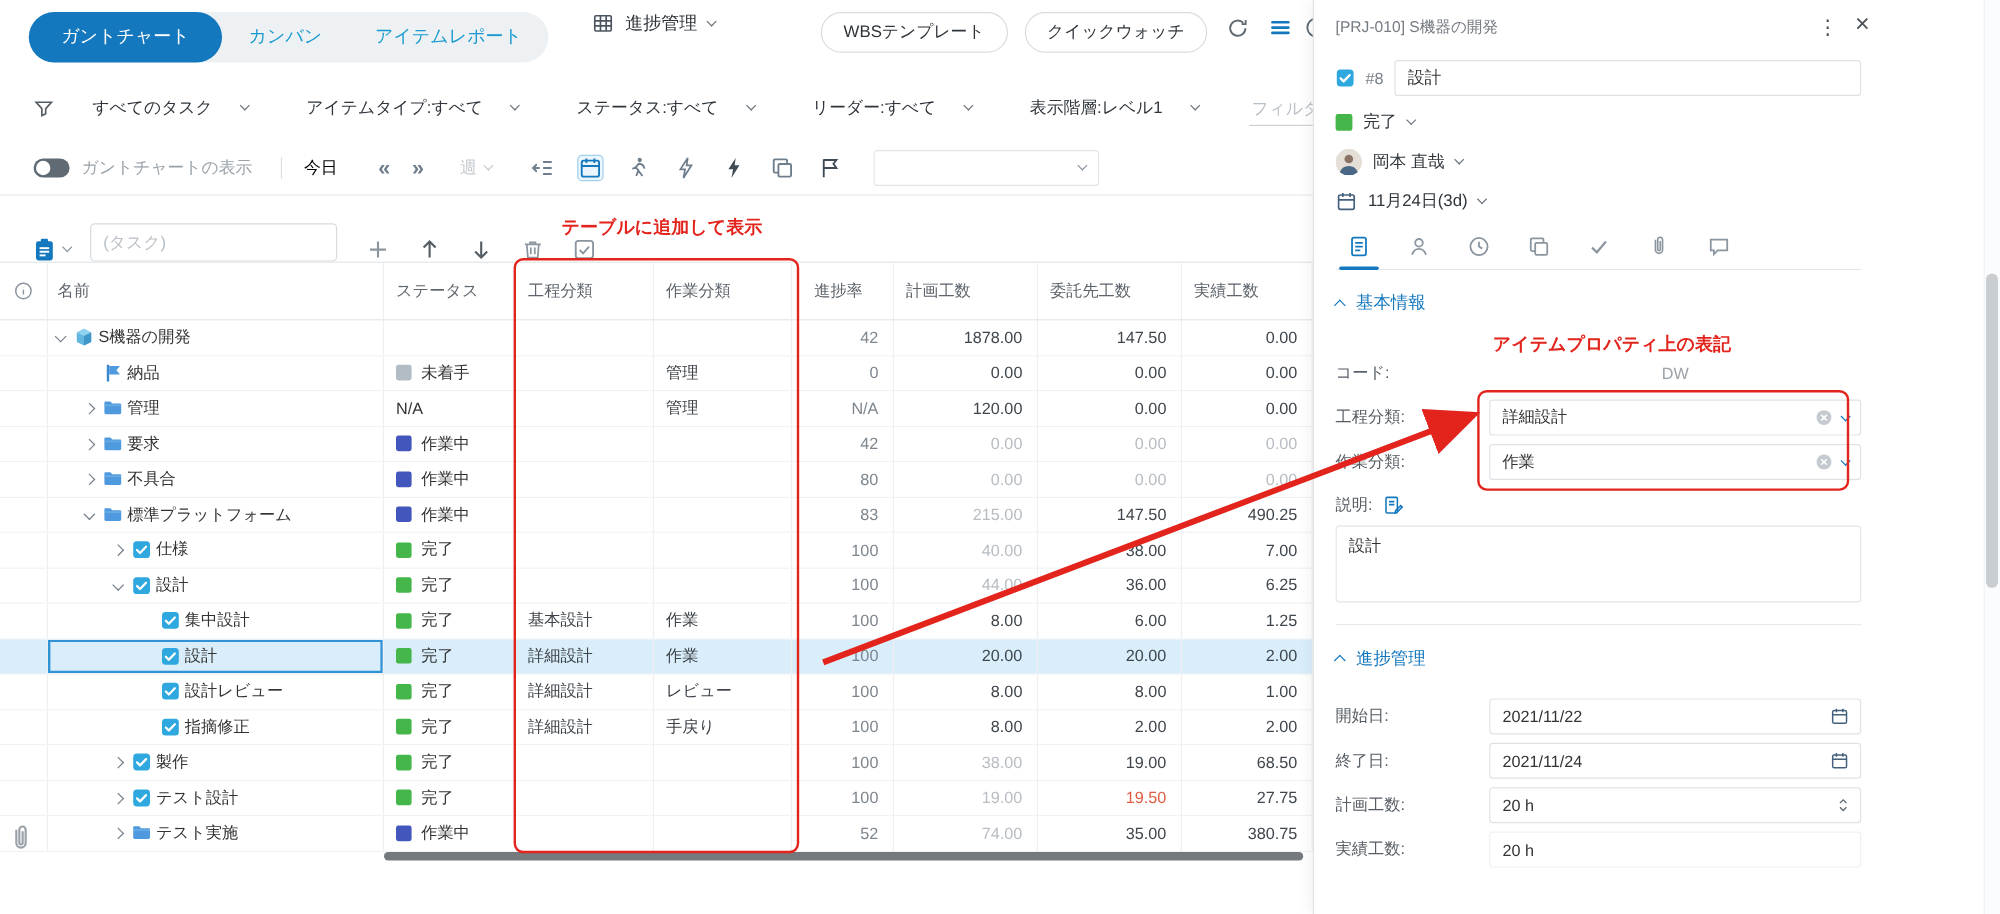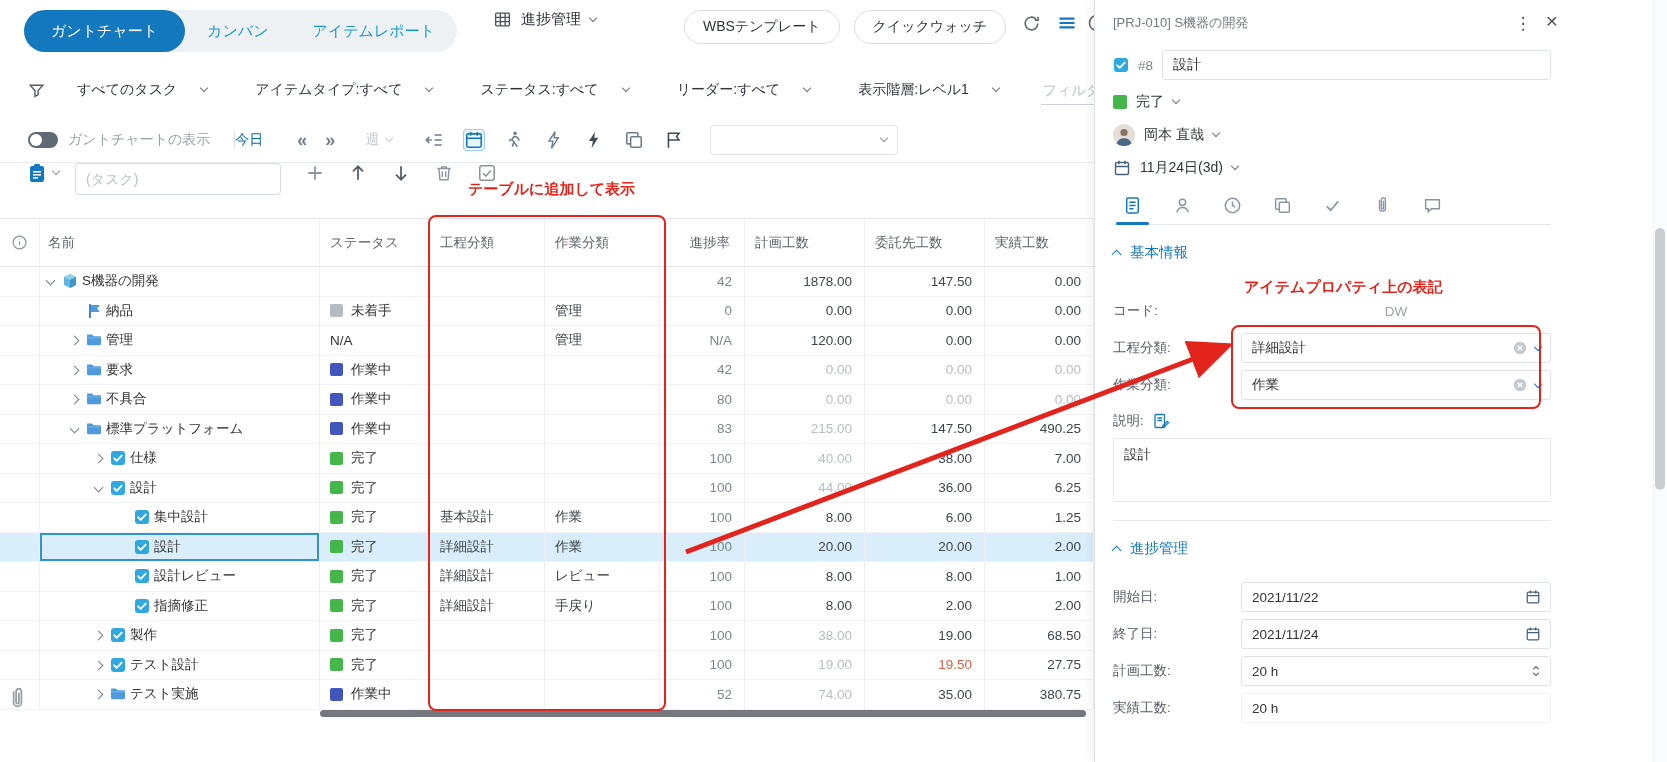--- a/index.html
+++ b/index.html
@@ -34,45 +34,45 @@
   .search{margin-left:42px;display:flex;align-items:center;border-bottom:1px solid #ccd2d7;height:30px;width:130px}
   .search input{border:0;outline:0;flex:1;min-width:0;font-size:14px;font-family:inherit;color:#333;background:transparent}
   .search input::placeholder{color:#b9c0c7}
   .searchbtn{margin-left:auto;margin-right:4px;height:34px;padding:0 16px;border:1px solid #d9dde1;background:#fbfcfc;border-radius:4px;font-size:14px;display:flex;align-items:center;white-space:nowrap}
 
   .ganttbar{position:absolute;left:0;right:0;top:118px;height:45px;border-bottom:1px solid #e7eaed;display:flex;align-items:center;padding-left:28px}
   .switch{width:30px;height:16px;border-radius:8px;background:#5f6a73;position:relative;flex:none}
   .switch::after{content:"";position:absolute;left:2px;top:2px;width:12px;height:12px;border-radius:50%;background:#fff}
   .gt-label{margin-left:10px;color:#9aa3ab;font-size:14px;white-space:nowrap}
   .vdiv{width:1px;height:18px;background:#dde1e5;margin-left:24px}
-  .gt-today{color:#0369a1;font-size:14px}
+  .gt-today{margin-left:18px;color:#000000;font-size:14px}
   .gt-chev{margin-left:34px;color:#6f7e8c;font-size:18px;font-weight:600}
   .gt-chev + .gt-chev{margin-left:18px}
   .gt-week{margin-left:30px;color:#c5cbd0;font-size:14px;display:flex;align-items:center;gap:7px}
   .tools{display:flex;align-items:center;gap:20px;margin-left:32px;color:#6f7e8c}
   .tool-ic{width:20px;height:20px;display:inline-flex}
   .tool-ic svg{width:100%;height:100%}
   .tools .tool-ic.active{color:#1478be;background:#eaf5fc;box-shadow:0 0 0 1px #9fd0ee;border-radius:3px}
   .gt-select{margin-left:26px;width:188px;height:30px;border:1px solid #e2e6ea;border-radius:3px;display:flex;align-items:center;justify-content:flex-end;padding:0 10px;color:#8b95a0}
 
-  .taskbar{position:absolute;left:0;right:0;top:163px;height:55px;display:flex;align-items:flex-start;padding-left:28px}
+  .taskbar{position:absolute;left:0;right:0;top:163px;height:55px;display:flex;align-items:flex-end;padding-left:28px}
   .paste{display:flex;align-items:center;gap:7px;color:#8b95a0}
   .task-input{margin-left:16px;width:206px;height:32px;border:1px solid #d7dce0;border-radius:4px;padding:0 10px;font-size:14px;font-family:inherit;color:#333;outline:none}
   .task-input::placeholder{color:#b9c0c7}
   .tb-icons{display:flex;align-items:center;gap:23px;margin-left:24px;color:#8b95a0}
   .tb-icons .tool-ic.dark{color:#555d64}
 
   
   .tablewrap{position:absolute;left:0;top:218px;width:1094px;bottom:0;border-top:1px solid #e3e6e9}
   .thead,.trow{display:grid;grid-template-columns:40px 280px 110px 115px 115px 85px 120px 120px 1fr}
   .thead{height:48px;border-bottom:1px solid #e3e6e9;font-size:13.5px;color:#5d646b}
   .thead>div{display:flex;align-items:center;border-right:1px solid #edeff2;padding-left:10px;white-space:nowrap}
   .thead .h-gutter{justify-content:center;padding:0}
   .thead .h-name{padding-left:8px}
-  .thead .h-progress{justify-content:flex-end;padding-right:14px}
+  .thead .h-progress{justify-content:flex-end;padding-right:25px}
   .trow{height:29.5px;border-bottom:1px solid #f0f2f5;font-size:13.5px}
   .trow>div{display:flex;align-items:center;border-right:1px solid #edeff2;overflow:hidden;white-space:nowrap}
   .trow.selected{background:#d9edfa}
   .trow.selected .cell-name{box-shadow:inset 0 0 0 2px #2f93d6}
   .cell-name{gap:4px}
   .tree-caret{width:14px;height:14px;position:relative;flex:none}
   .tree-caret.chv-down::before{content:"";position:absolute;left:3px;top:3px;width:6px;height:6px;border-right:1.5px solid #76818b;border-bottom:1.5px solid #76818b;transform:rotate(45deg)}
   .tree-caret.chv-right::before{content:"";position:absolute;left:3px;top:4px;width:6px;height:6px;border-right:1.5px solid #76818b;border-bottom:1.5px solid #76818b;transform:rotate(-45deg)}
   .row-type-icon{width:16px;height:16px;flex:none}
   .row-type-icon svg{width:16px;height:16px}

